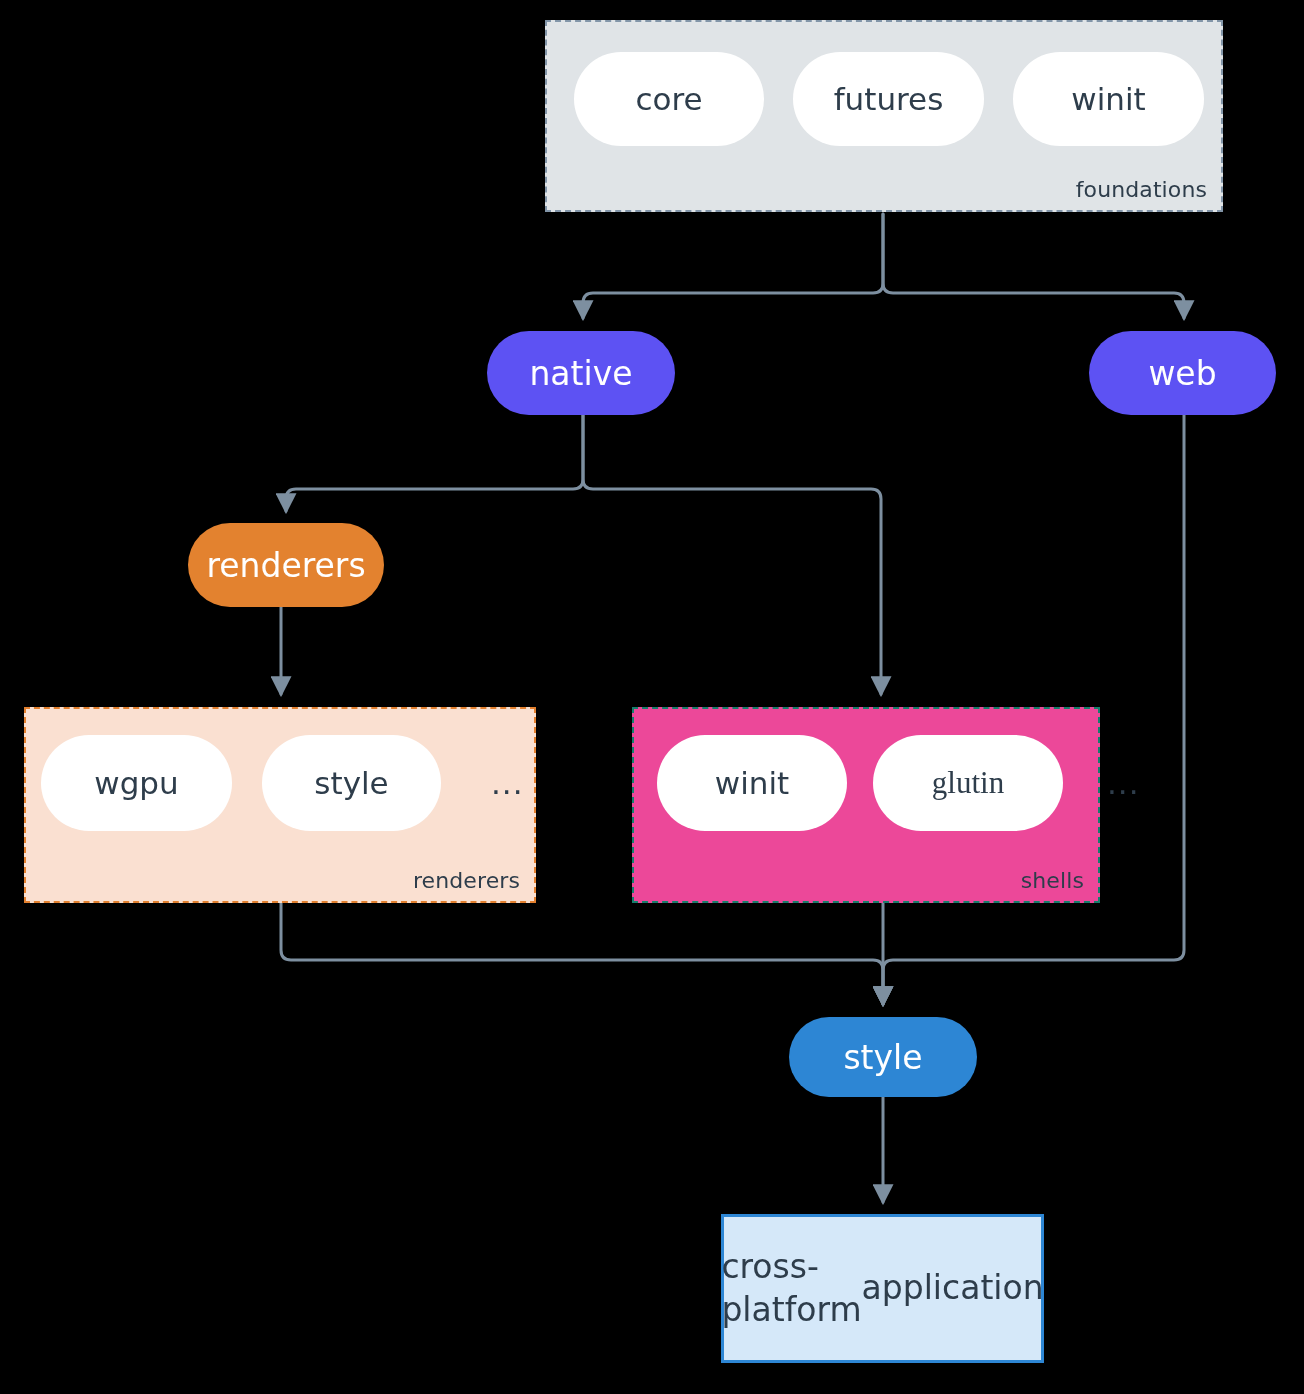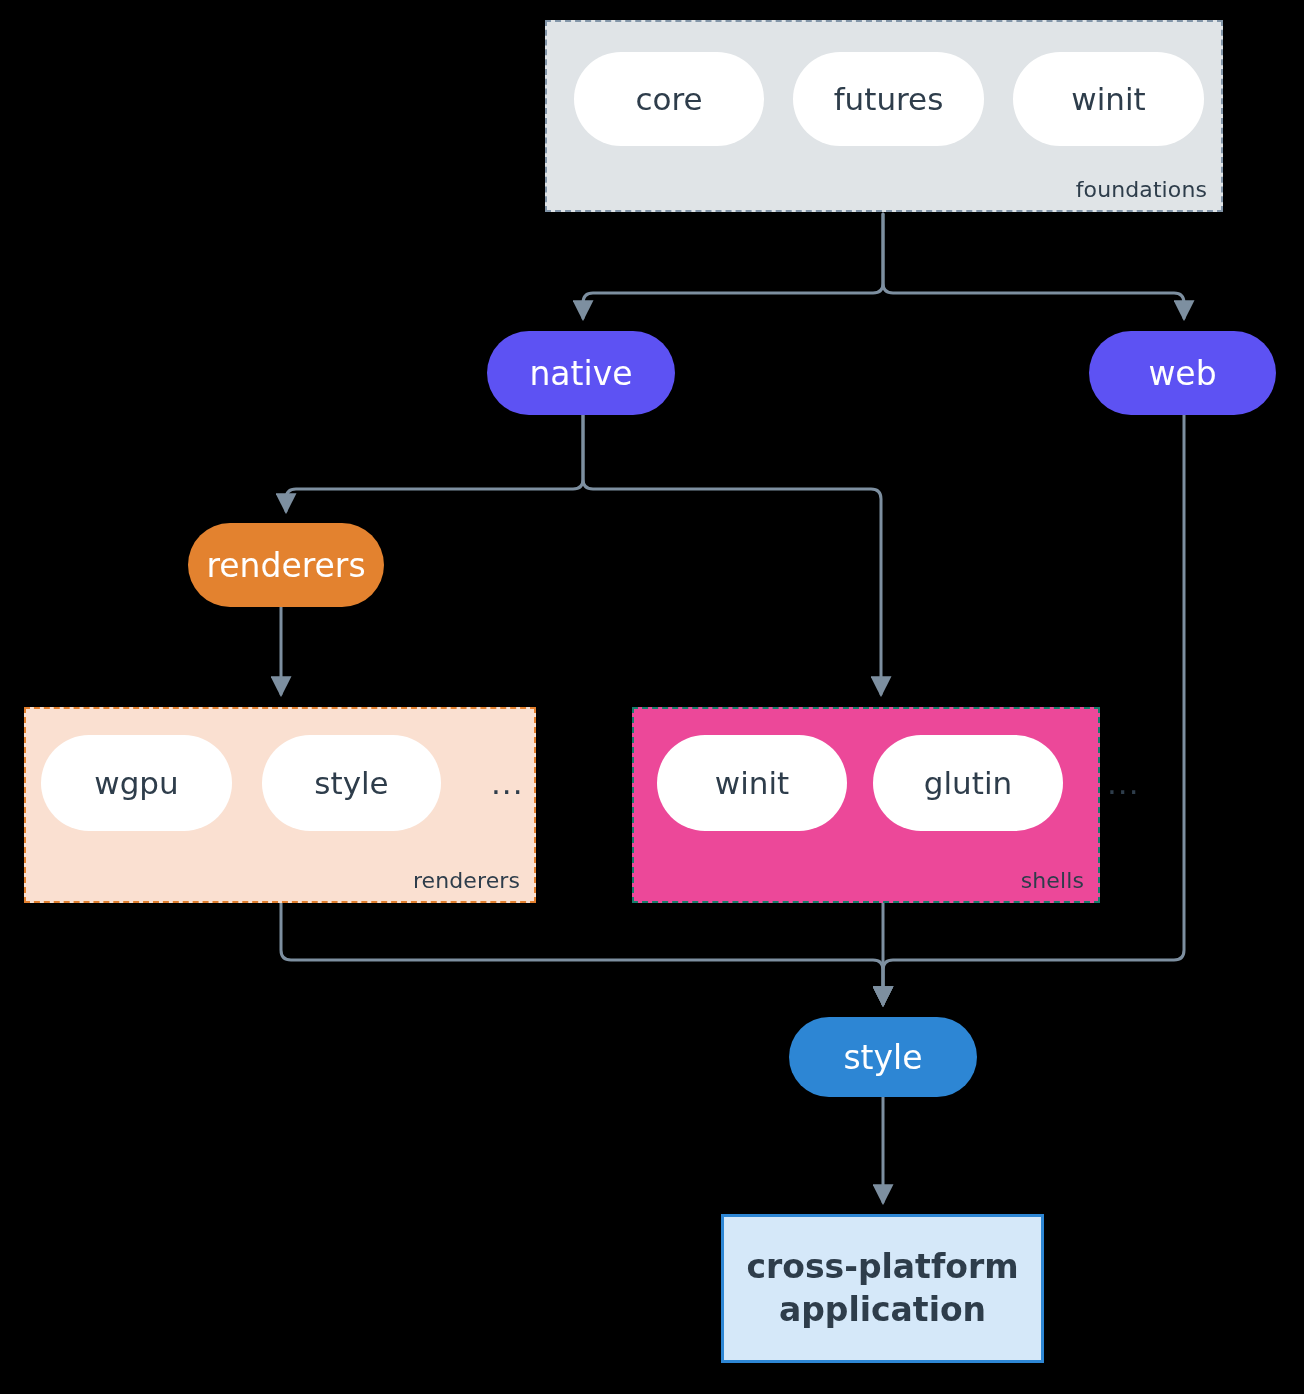--- a/index.html
+++ b/index.html
@@ -116,27 +116,26 @@
   #node-app {
     position: absolute;
     left: 721px;
     top: 1214px;
     width: 323px;
     height: 149px;
     background: #d5e8f9;
     border: 3px solid #2d86d4;
     box-sizing: border-box;
     display: flex;
-    flex-direction: column;
+    flex-direction: row;
     align-items: center;
     justify-content: center;
     color: #2e3d4b;
     font-size: 33px;
     line-height: 1.28;
-    font-weight: bold;
   }
   #node-app span { display: block; }
 </style>
 </head>
 <body>
 
 <div id="stage">
 
   <svg class="edges" viewBox="0 0 1304 1394">
     <defs>
@@ -176,21 +175,21 @@
       <div class="pill" style="width:191px;">wgpu</div>
       <div class="pill" style="width:179px;">style</div>
       <div class="ellipsis" style="margin-left:20px;">...</div>
     </div>
     <div class="group-label">renderers</div>
   </div>
 
   <div class="group" id="grp-shells">
     <div class="pill-row">
       <div class="pill" style="width:190px;">winit</div>
-      <div class="pill" style="width:190px;">glutin</div>
+      <div class="pill" style="width:190px;font-family:Liberation Serif, serif;">glutin</div>
       <div class="ellipsis" style="margin-left:18px;">...</div>
     </div>
     <div class="group-label">shells</div>
   </div>
 
   <div class="node" id="node-web">web</div>
   <div class="node" id="node-native">native</div>
   <div class="node" id="node-graphics">renderers</div>
   <div class="node" id="node-iced">style</div>
 

